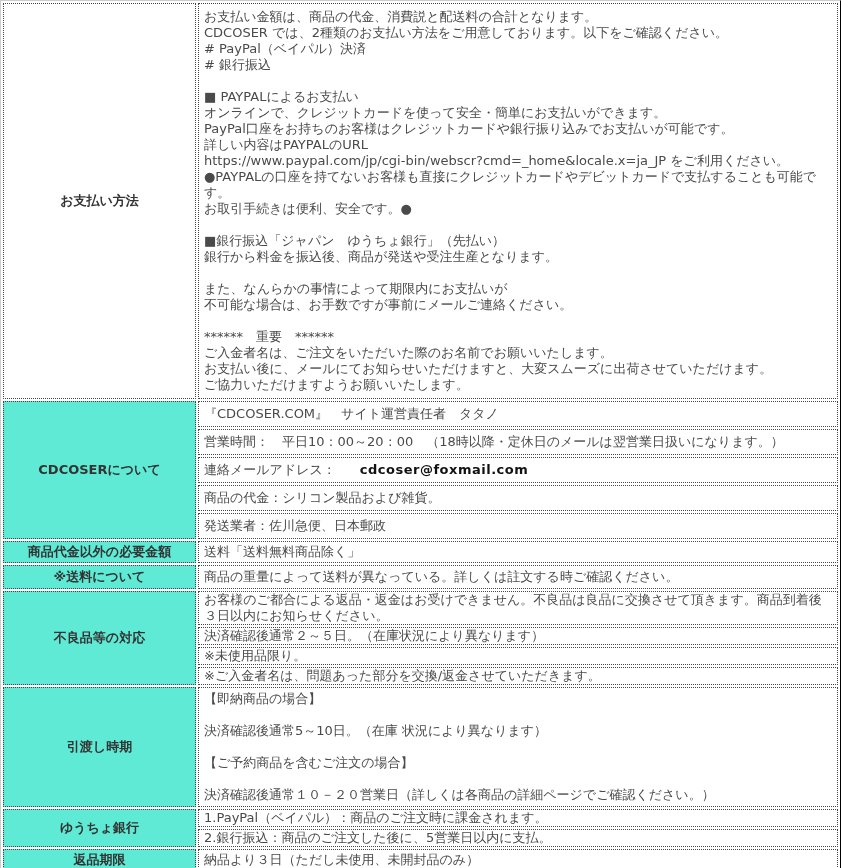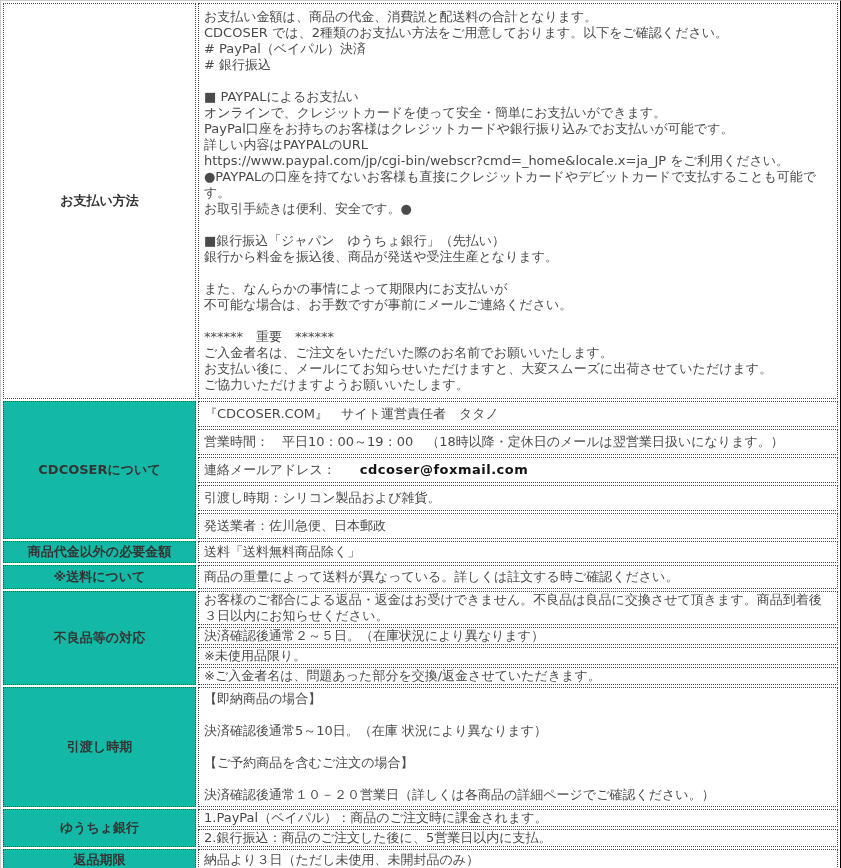--- a/index.html
+++ b/index.html
@@ -27,21 +27,21 @@
   td {
     border: 1px dotted #444444;
     font-size: 13px;
     line-height: 16px;
     color: #4a4a4a;
     vertical-align: middle;
     overflow: hidden;
     word-break: break-all;
   }
   td.h {
-    background: #14b8a6;
+    background: #5eead4;
     color: #333333;
     font-weight: bold;
     text-align: center;
     padding: 2px 4px;
   }
   td.h.plain { background: #ffffff; }
   td.c { padding: 2px 5px; }
   td.pre { white-space: pre-line; }
   td.toppad { padding-top: 5px; padding-bottom: 5px; vertical-align: top; }
   td.sub { padding: 4px 5px; }
@@ -86,27 +86,27 @@
 ご入金者名は、ご注文をいただいた際のお名前でお願いいたします。
 お支払い後に、メールにてお知らせいただけますと、大変スムーズに出荷させていただけます。
 ご協力いただけますようお願いいたします。</td>
     </tr>
 
     <tr>
       <td class="h" rowspan="5">CDCOSERについて</td>
       <td class="c sub">『CDCOSER.COM』　サイト運営責任者　タタノ</td>
     </tr>
     <tr>
-      <td class="c sub">営業時間：　平日10：00～19：00　（18時以降・定休日のメールは翌営業日扱いになります。）</td>
+      <td class="c sub">営業時間：　平日10：00～20：00　（18時以降・定休日のメールは翌営業日扱いになります。）</td>
     </tr>
     <tr>
       <td class="c sub"><span>連絡メールアドレス：</span><b class="email">cdcoser@foxmail.com</b></td>
     </tr>
     <tr>
-      <td class="c sub">引渡し時期：シリコン製品および雑貨。</td>
+      <td class="c sub">商品の代金：シリコン製品および雑貨。</td>
     </tr>
     <tr>
       <td class="c sub">発送業者：佐川急便、日本郵政</td>
     </tr>
 
     <tr>
       <td class="h">商品代金以外の必要金額</td>
       <td class="c tight">送料「送料無料商品除く」</td>
     </tr>
 

